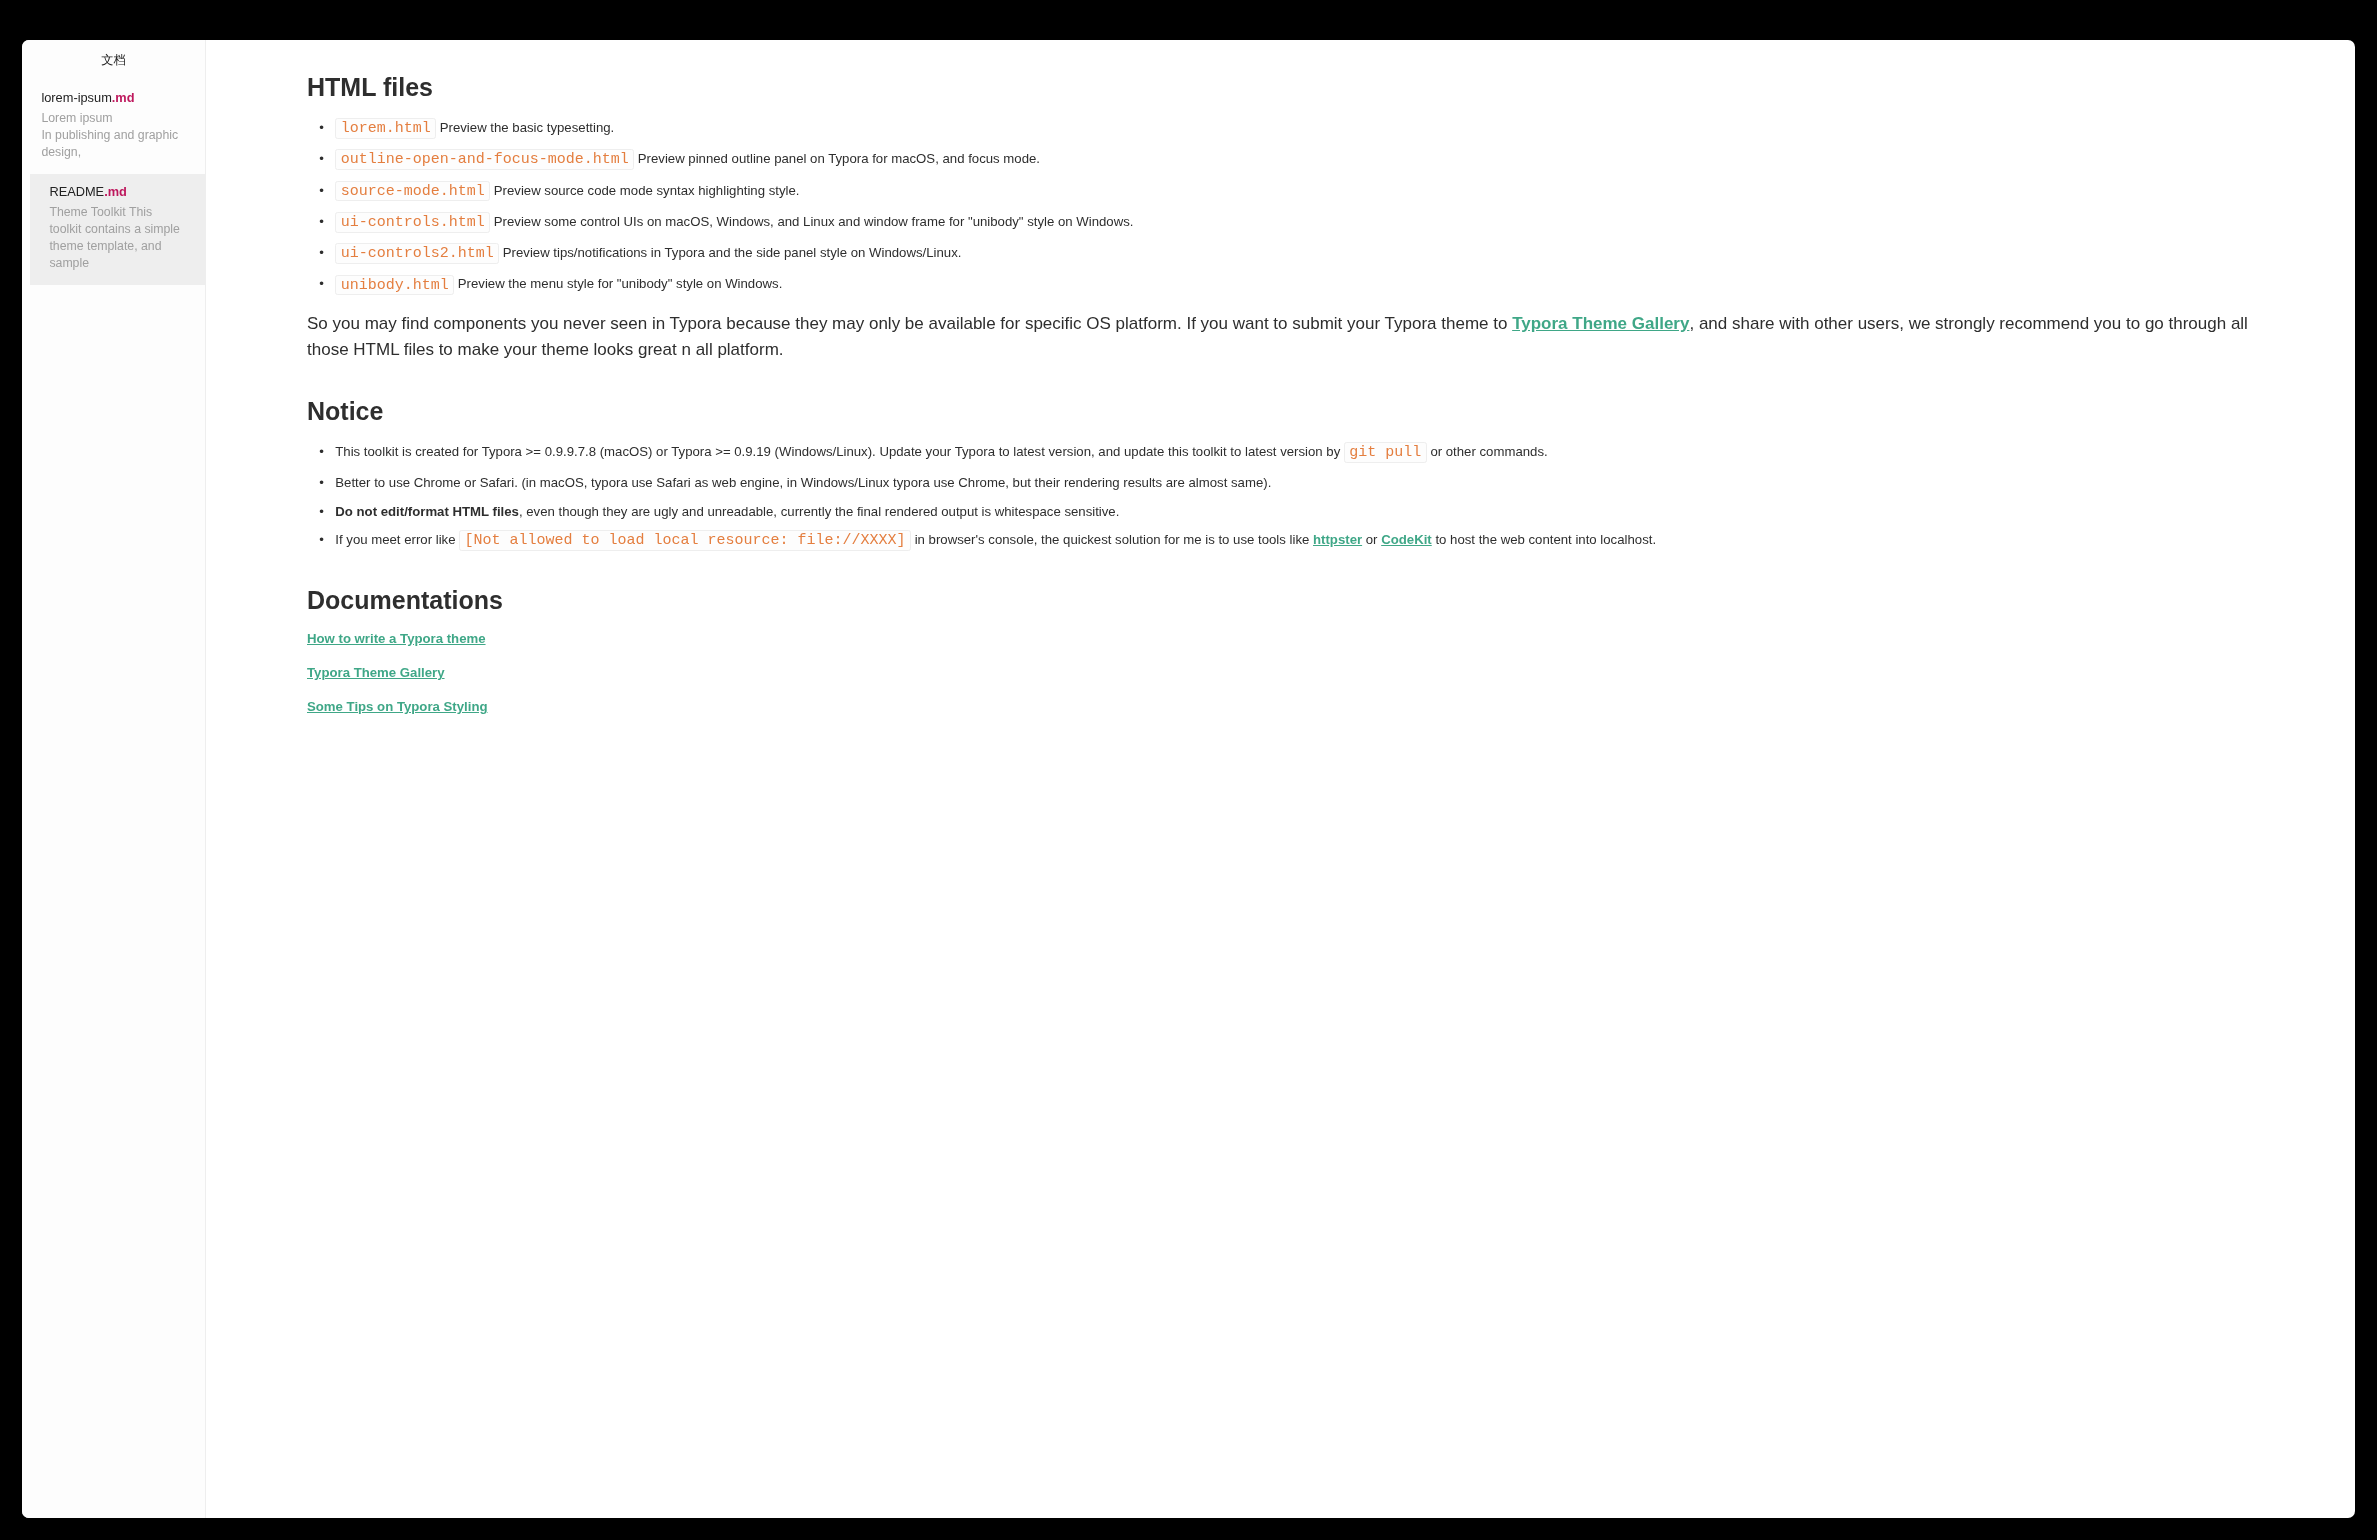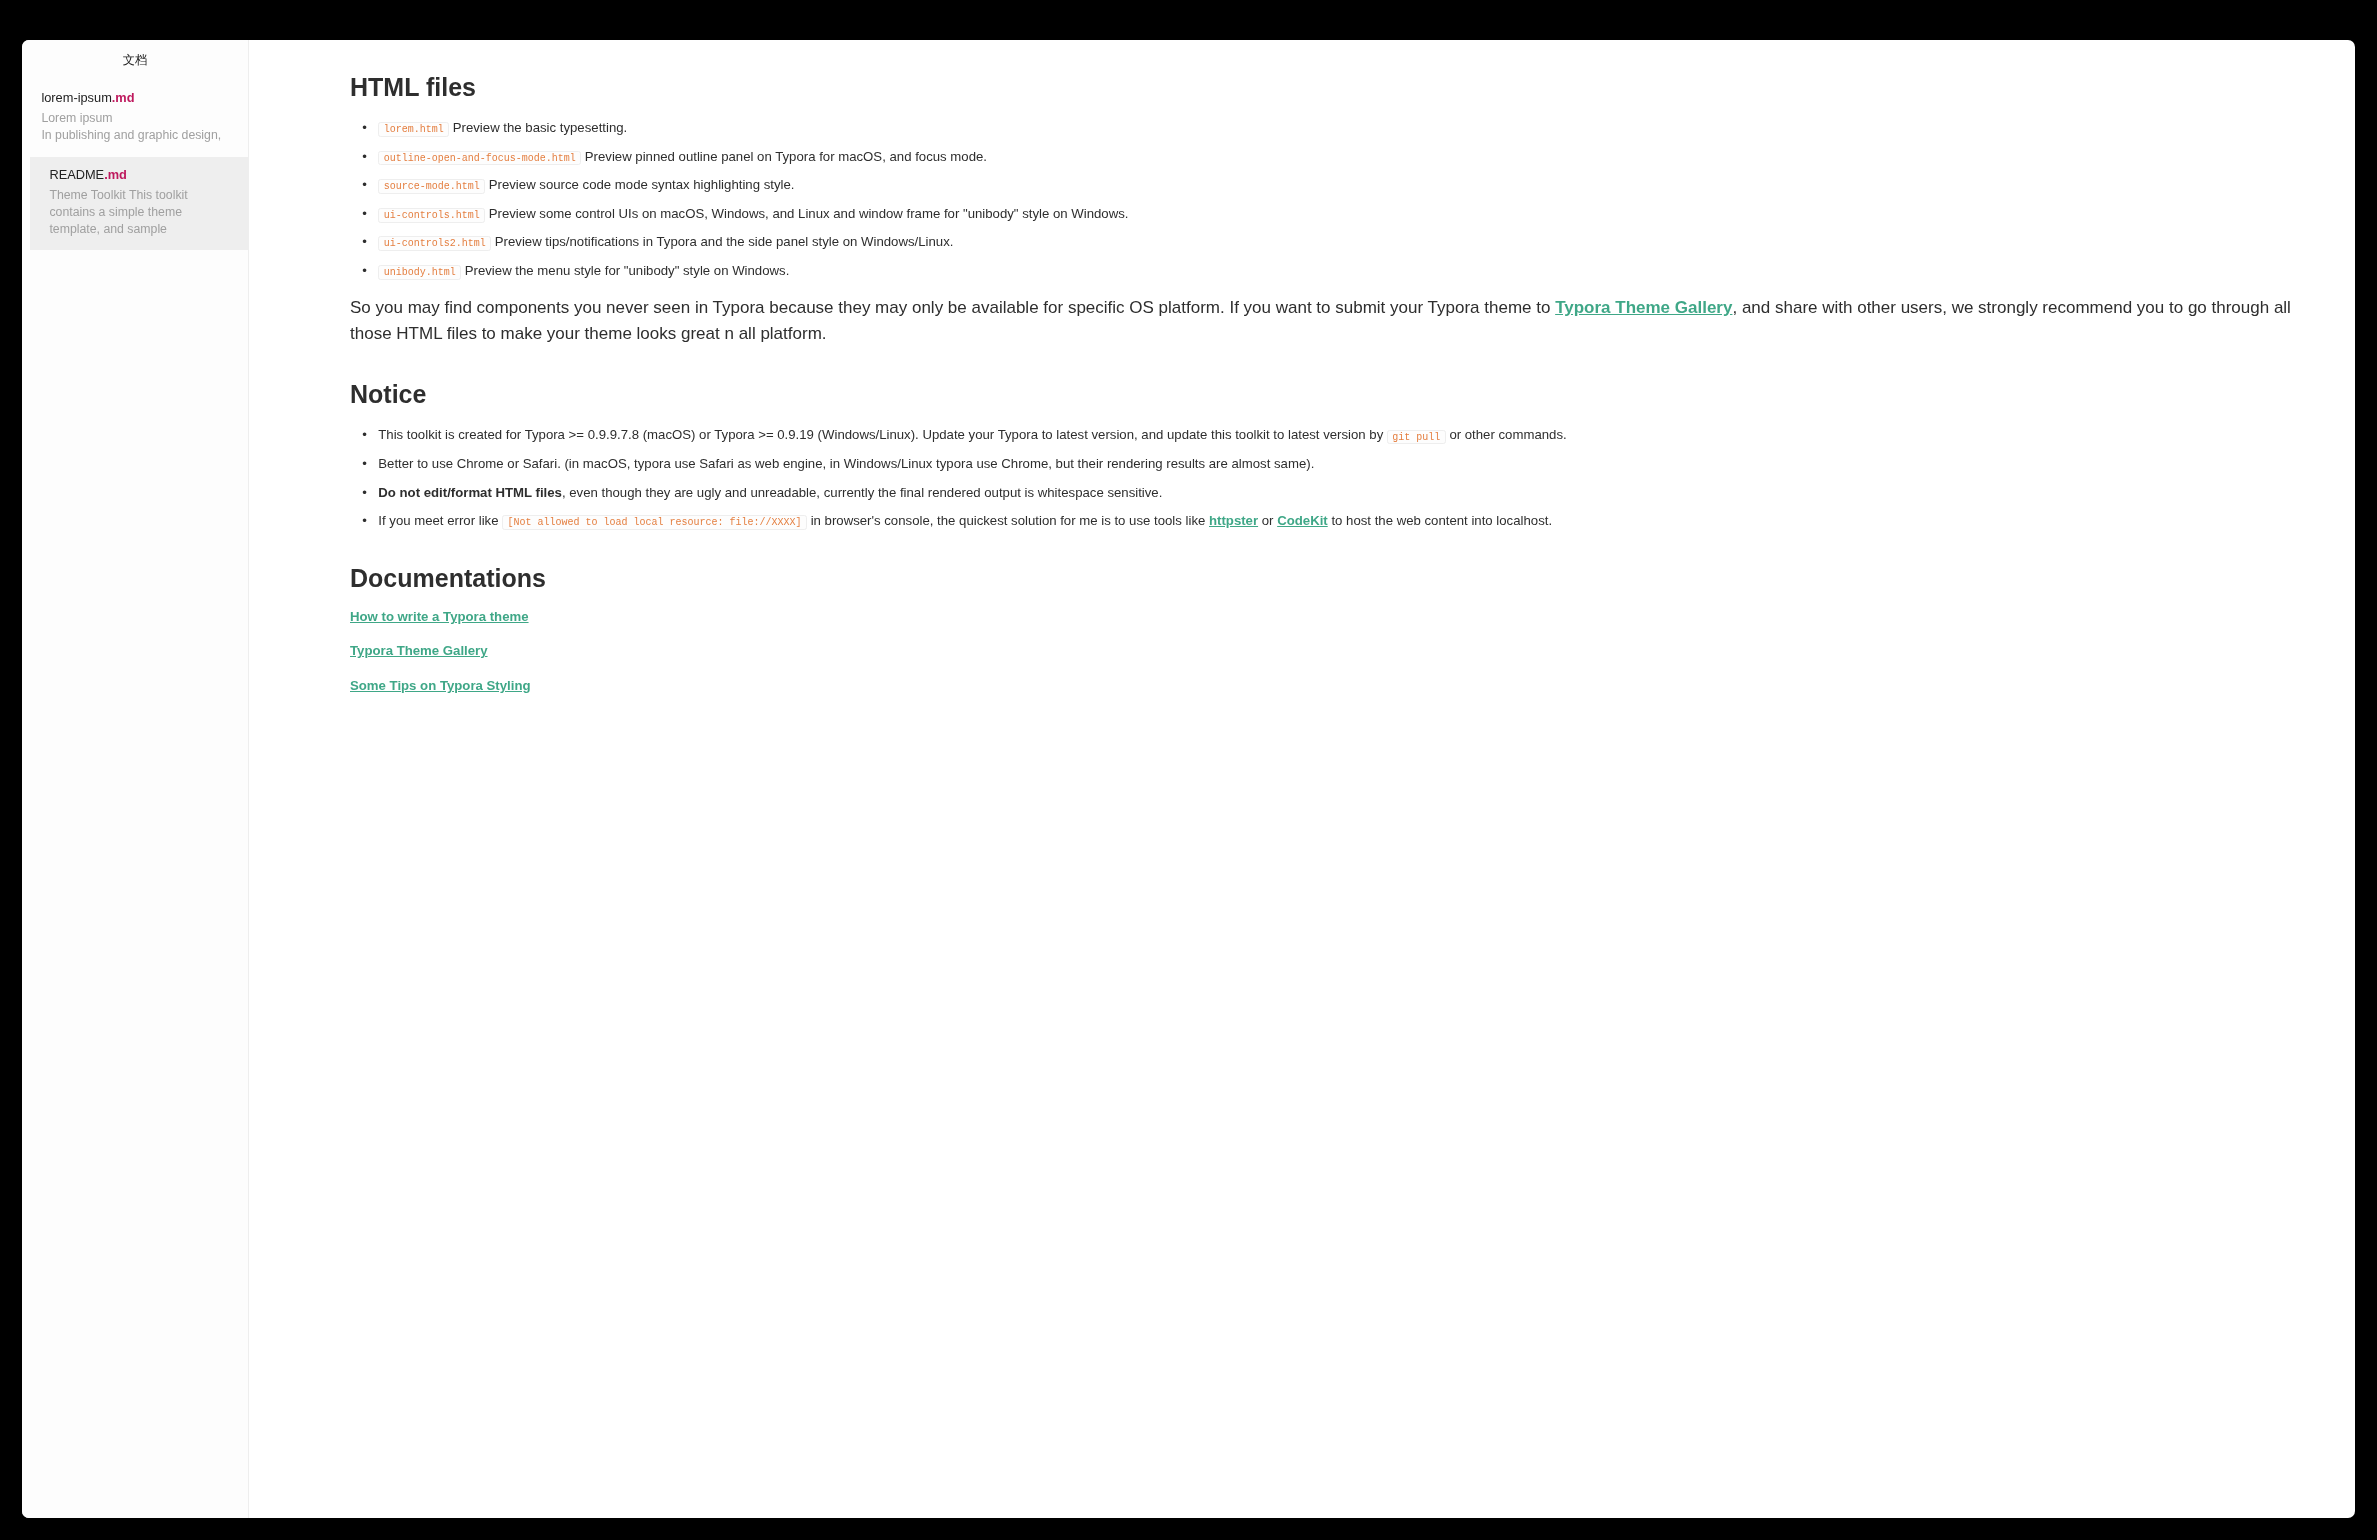--- a/index.html
+++ b/index.html
@@ -15,21 +15,21 @@
   top: 40px;
   left: 22px;
   right: 22px;
   bottom: 22px;
   background: #fff;
   border-radius: 7px;
   display: flex;
   overflow: hidden;
 }
 .sidebar {
-  width: 227px;
+  width: 184px;
   flex-shrink: 0;
   background: #fdfdfd;
   border-right: 0.9px solid #eee;
   display: flex;
   flex-direction: column;
 }
 .sidebar-header {
   text-align: center;
   padding: 12.3px 0 10.6px;
   font-size: 12.3px;
@@ -85,21 +85,21 @@
 ul li::before {
   content: "•";
   position: absolute;
   left: 0;
   top: 0;
   font-size: 13.2px;
   color: #2e2e2e;
 }
 .code-inline {
   font-family: "SFMono-Regular", Consolas, "Liberation Mono", Menlo, monospace;
-  font-size: 10px;
+  font-size: 15px;
   color: #e47e3f;
   background: #fdfdfd;
   border: 0.9px solid #eee;
   padding: 0.9px 4.4px;
   border-radius: 2.6px;
 }
 .code-inline.neutral {
   color: #e47e3f;
 }
 p.para {

